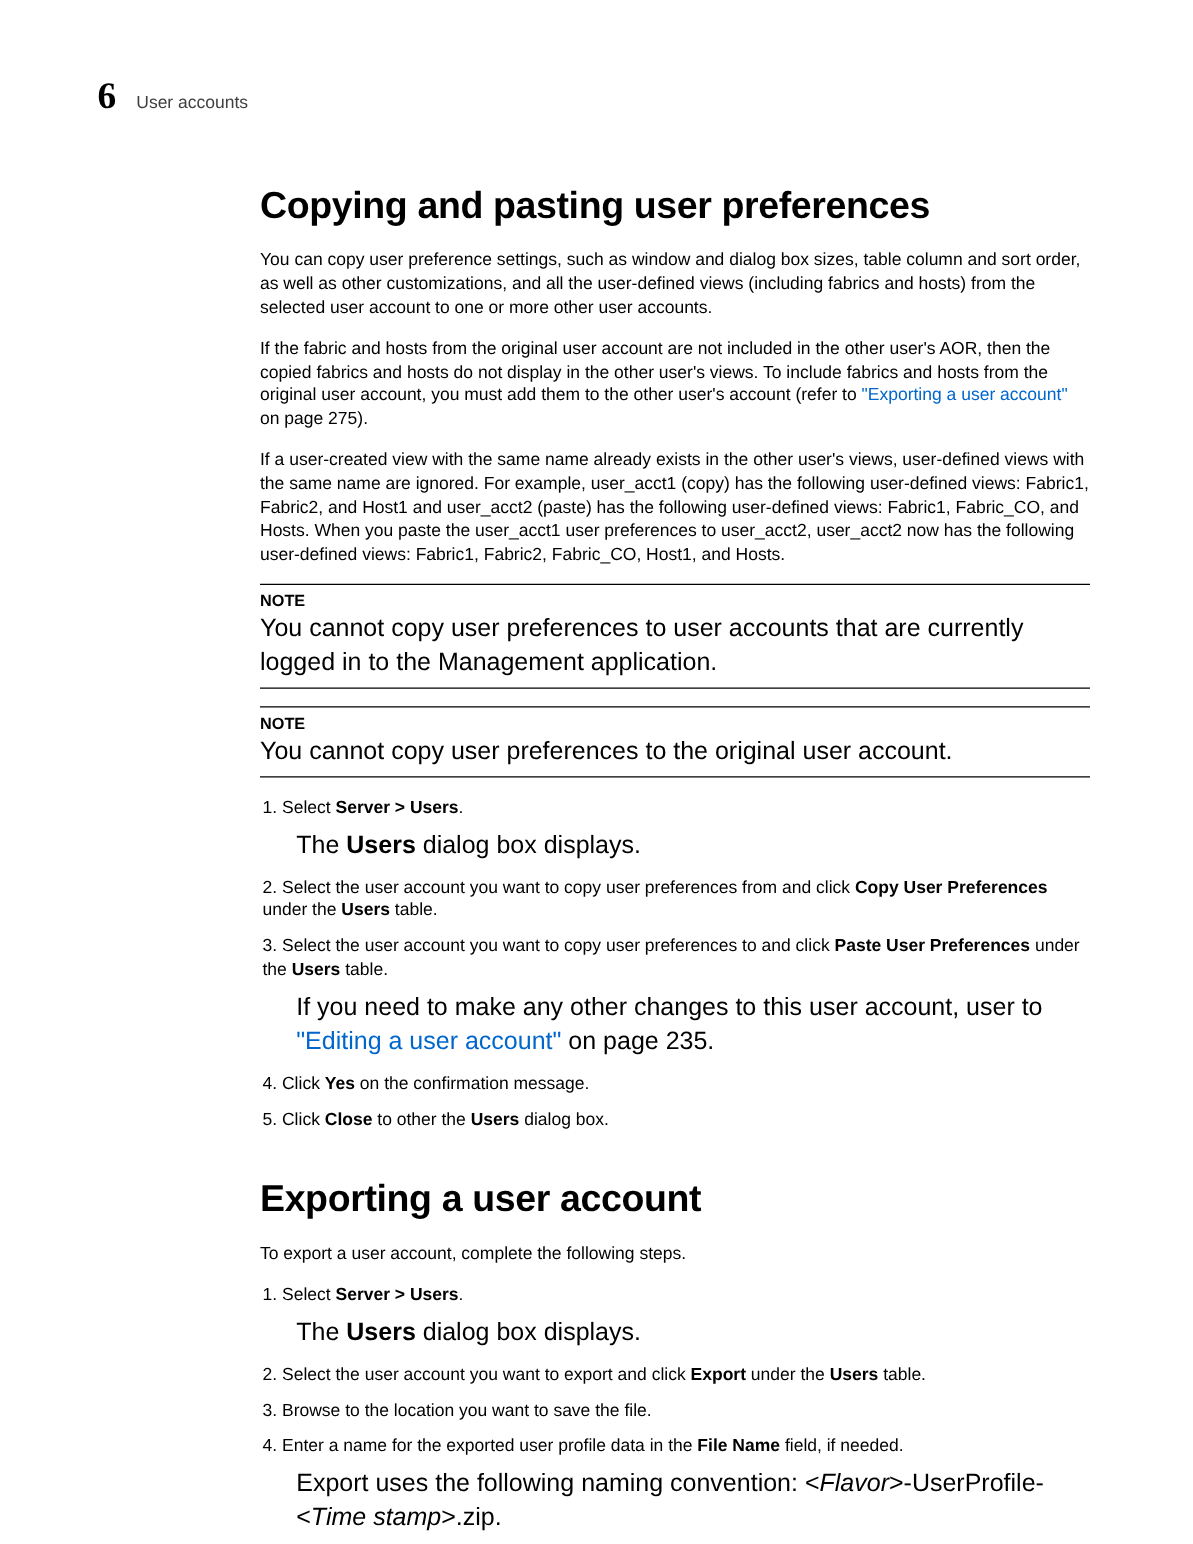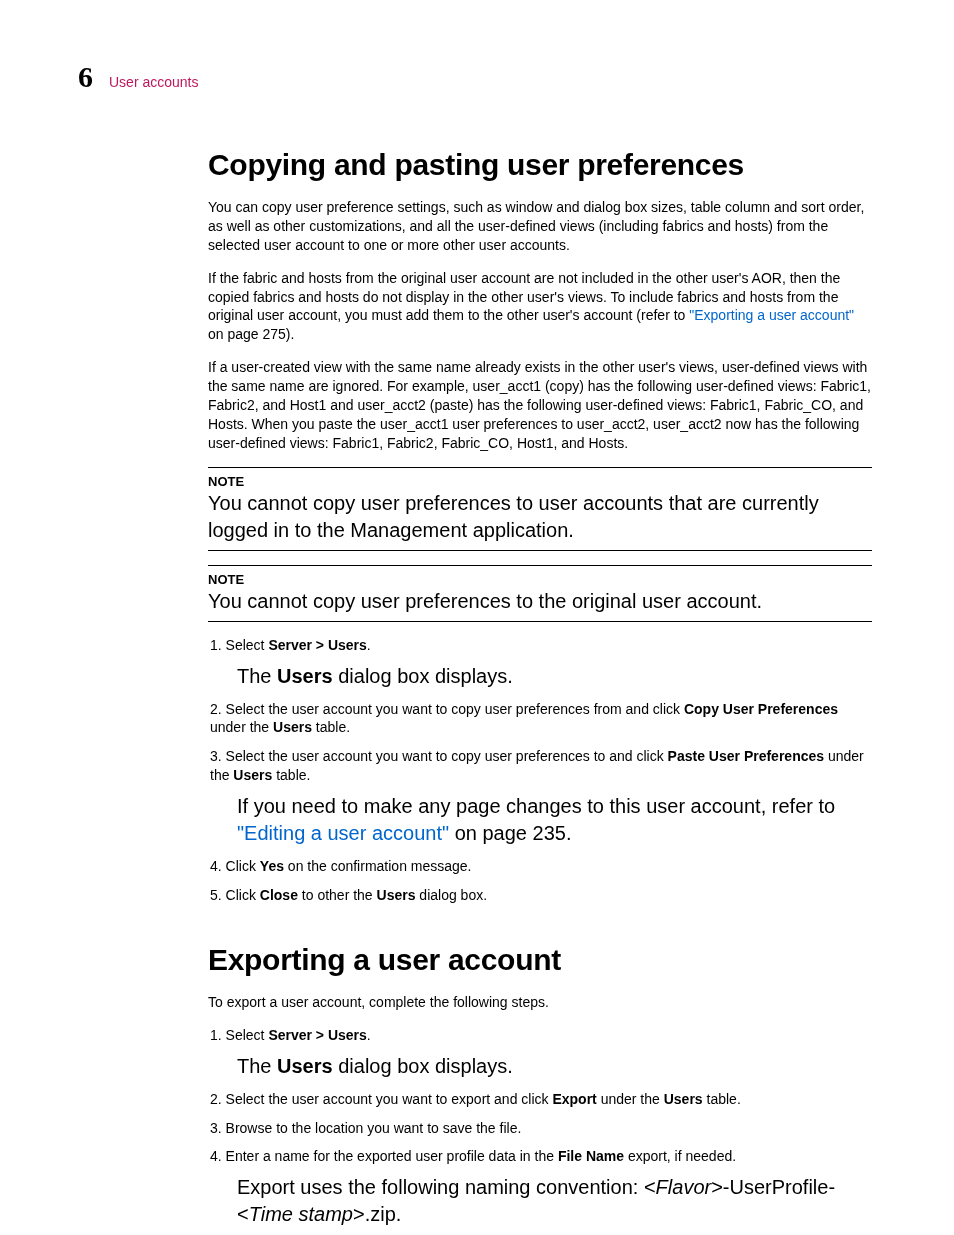--- a/index.html
+++ b/index.html
@@ -18,21 +18,21 @@
     gap: 16px;
     margin-bottom: 54px;
   }
   .chapter-num {
     font-family: Georgia, 'Times New Roman', serif;
     font-size: 30px;
     font-weight: 600;
   }
   .header-title {
     font-size: 14px;
-    color: #be185d;
+    color: #404040;
   }
   .content {
     margin-left: 130px;
     margin-right: 4px;
   }
   h2.section {
     font-family: "Arial Narrow", Arial, sans-serif;
     font-stretch: condensed;
     font-size: 30px;
     font-weight: 600;
@@ -132,21 +132,21 @@
     <ol class="steps">
       <li>
         <span class="li-body"><span>Select </span><span class="bold">Server &gt; Users</span><span>.</span></span>
         <span class="sub"><span>The </span><span class="bold">Users</span><span> dialog box displays.</span></span>
       </li>
       <li>
         <span class="li-body"><span>Select the user account you want to copy user preferences from and click </span><span class="bold">Copy User Preferences</span><span> under the </span><span class="bold">Users</span><span> table.</span></span>
       </li>
       <li>
         <span class="li-body"><span>Select the user account you want to copy user preferences to and click </span><span class="bold">Paste User Preferences</span><span> under the </span><span class="bold">Users</span><span> table.</span></span>
-        <span class="sub"><span>If you need to make any page changes to this user account, refer to </span><a class="link">"Editing a user account"</a><span> on page 235.</span></span>
+        <span class="sub"><span>If you need to make any other changes to this user account, user to </span><a class="link">"Editing a user account"</a><span> on page 235.</span></span>
       </li>
       <li>
         <span class="li-body"><span>Click </span><span class="bold">Yes</span><span> on the confirmation message.</span></span>
       </li>
       <li>
         <span class="li-body"><span>Click </span><span class="bold">Close</span><span> to other the </span><span class="bold">Users</span><span> dialog box.</span></span>
       </li>
     </ol>
 
     <h2 class="section mt">Exporting a user account</h2>
@@ -158,19 +158,19 @@
         <span class="li-body"><span>Select </span><span class="bold">Server &gt; Users</span><span>.</span></span>
         <span class="sub"><span>The </span><span class="bold">Users</span><span> dialog box displays.</span></span>
       </li>
       <li>
         <span class="li-body"><span>Select the user account you want to export and click </span><span class="bold">Export</span><span> under the </span><span class="bold">Users</span><span> table.</span></span>
       </li>
       <li>
         <span class="li-body">Browse to the location you want to save the file.</span>
       </li>
       <li>
-        <span class="li-body"><span>Enter a name for the exported user profile data in the </span><span class="bold">File Name</span><span> export, if needed.</span></span>
+        <span class="li-body"><span>Enter a name for the exported user profile data in the </span><span class="bold">File Name</span><span> field, if needed.</span></span>
         <span class="sub"><span>Export uses the following naming convention: &lt;</span><span class="ital">Flavor</span><span>&gt;-UserProfile-&lt;</span><span class="ital">Time stamp</span><span>&gt;.zip.</span></span>
       </li>
     </ol>
 
   </div>
 </div>
 
 </body></html>

